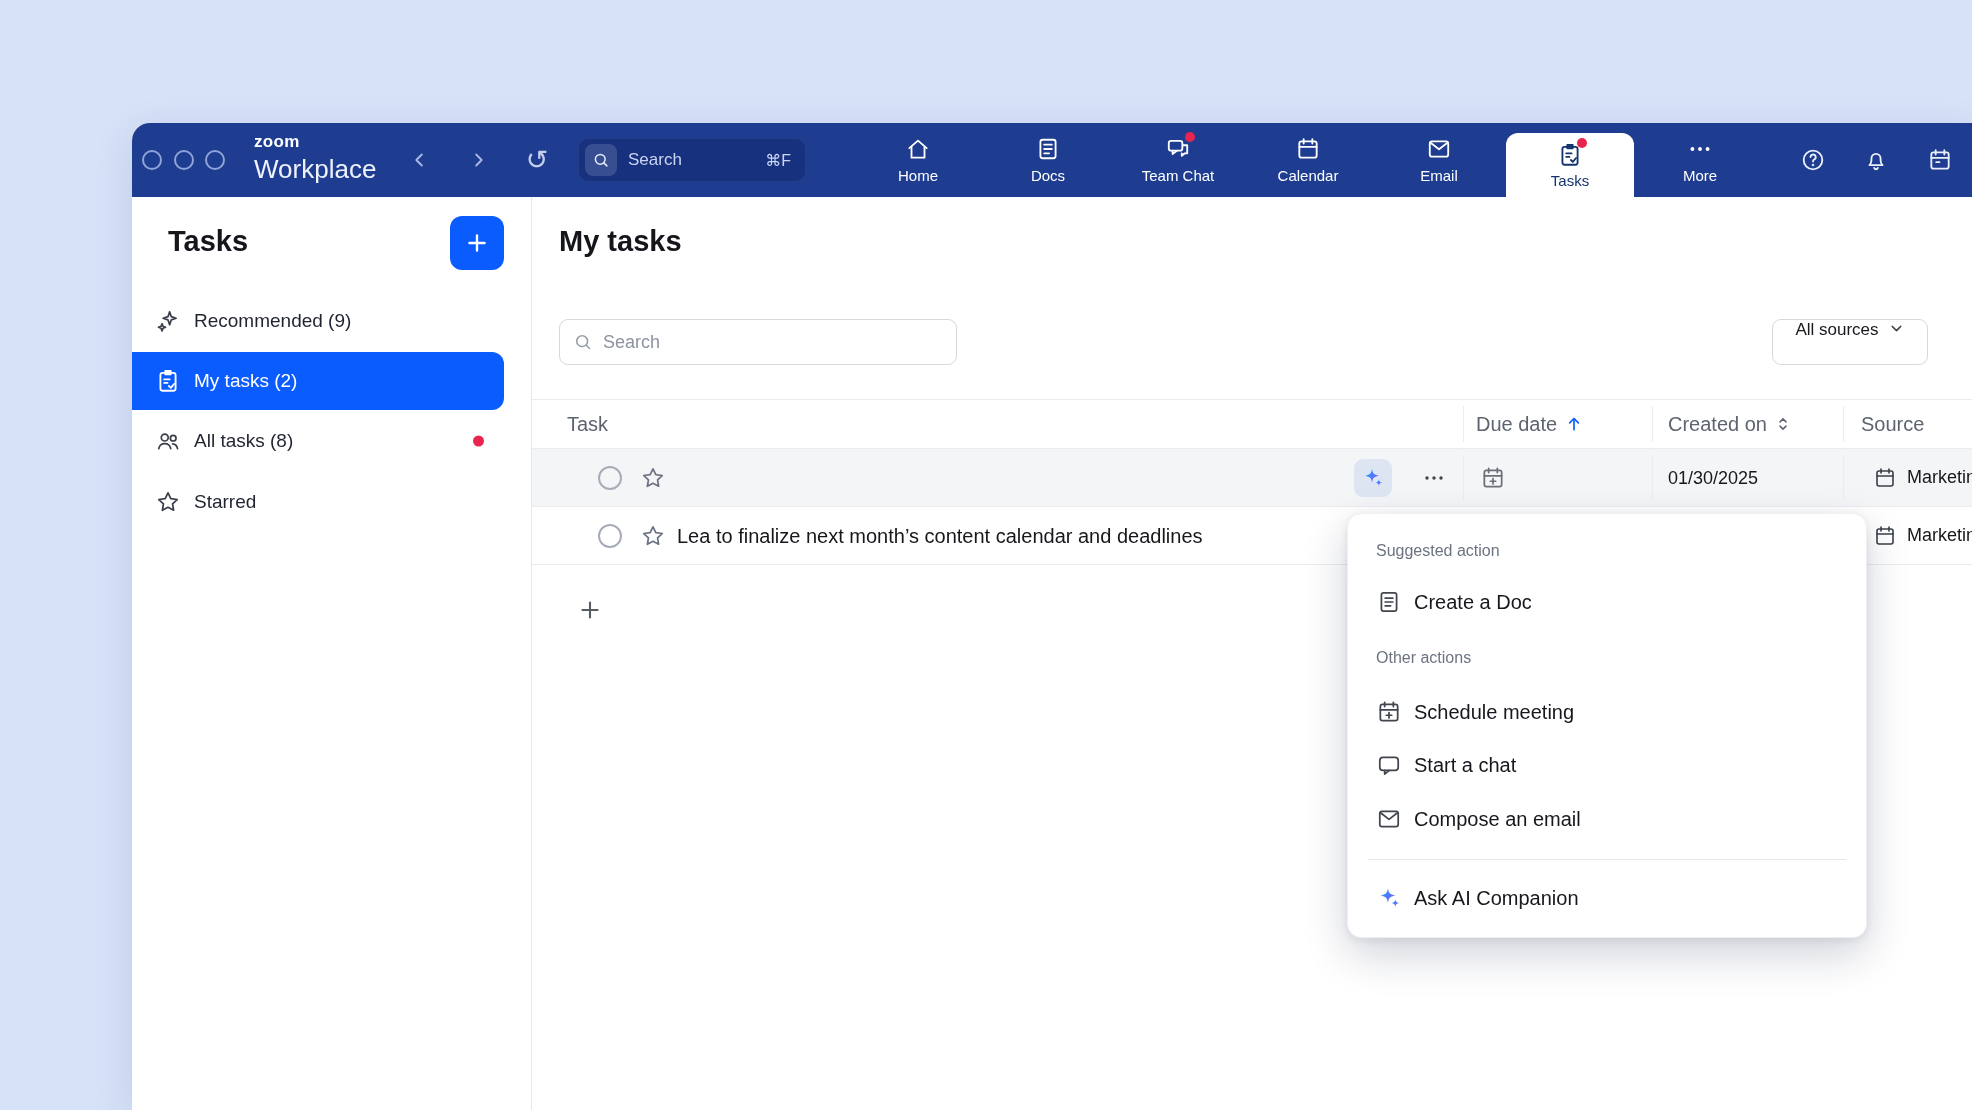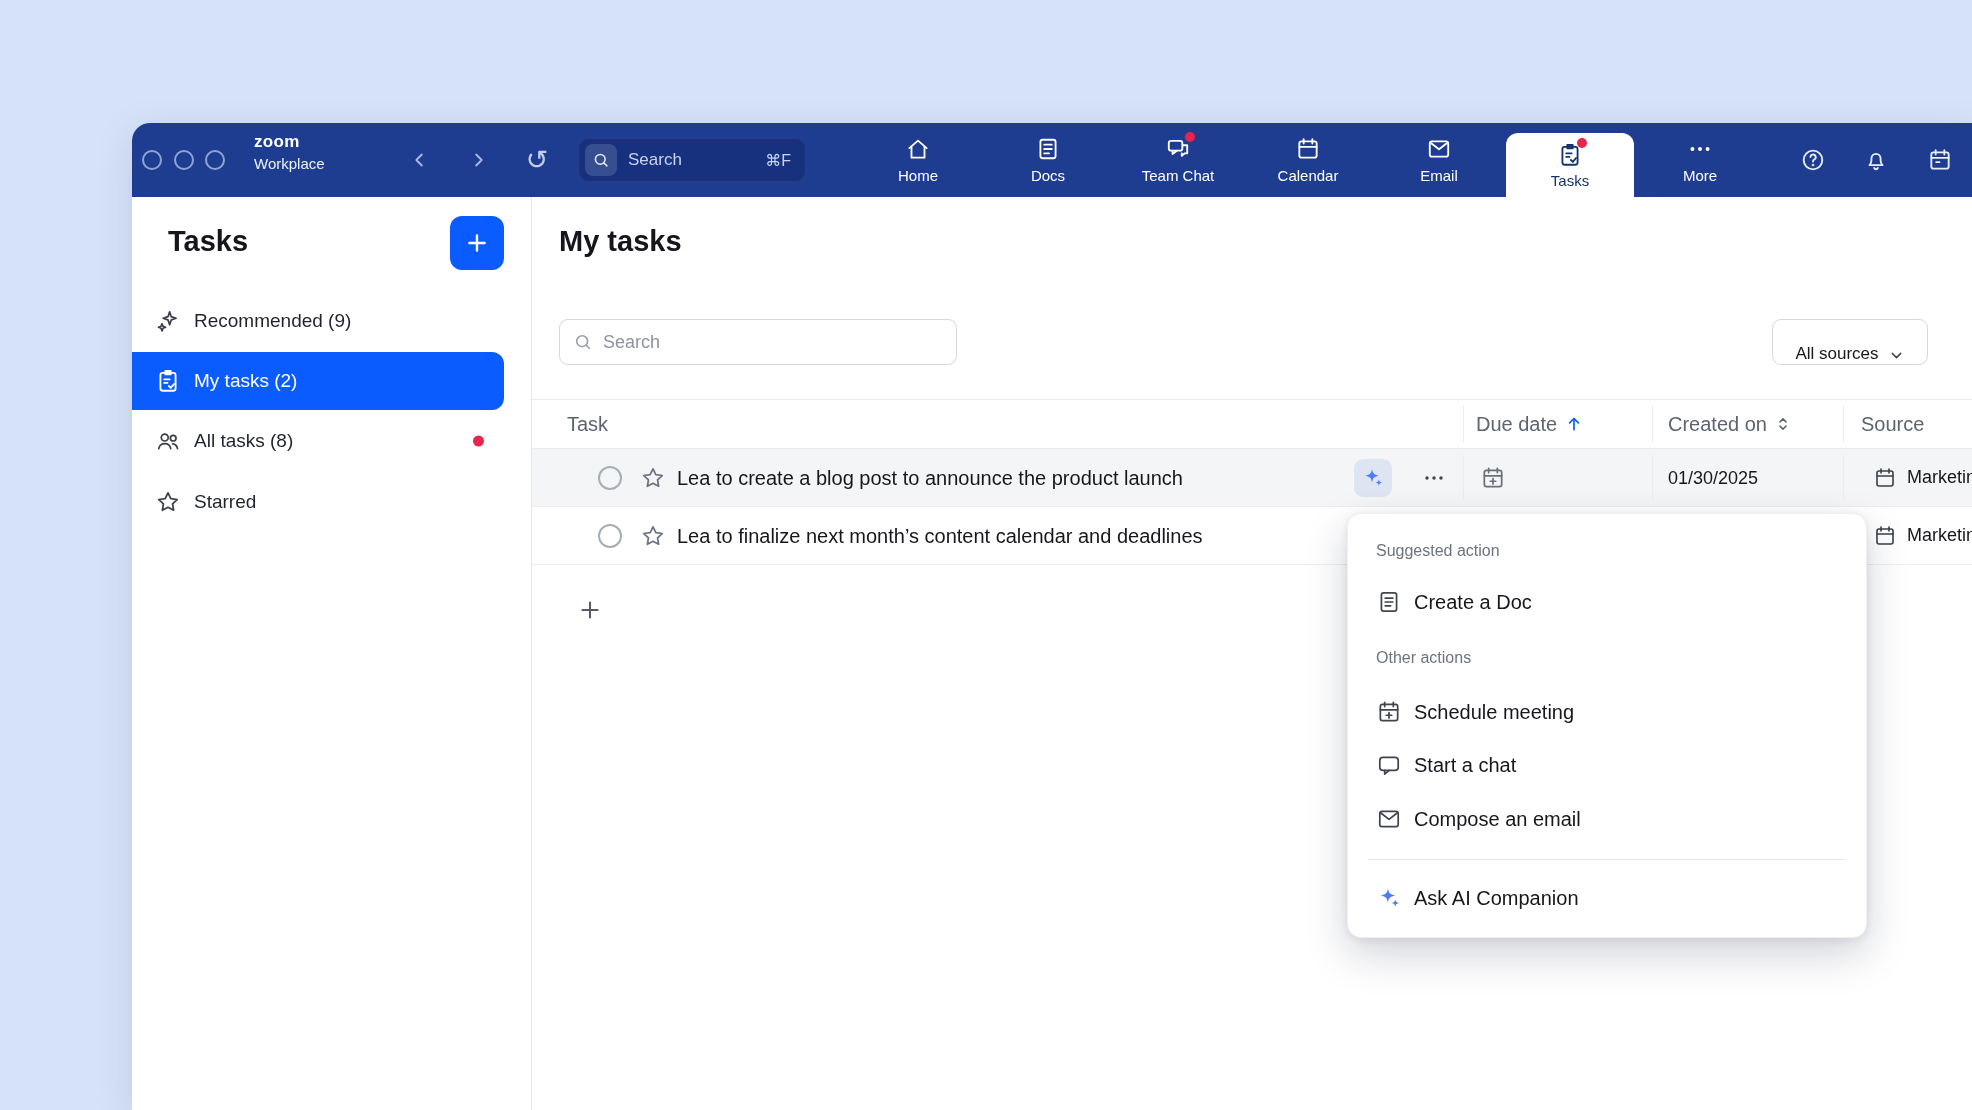--- a/index.html
+++ b/index.html
@@ -8,21 +8,21 @@
   svg{display:block;}
 
   .window{position:absolute;left:132px;top:123px;width:1840px;height:987px;background:#fff;
           border-radius:18px 0 0 0;overflow:hidden;box-shadow:0 10px 40px rgba(30,50,120,.12);}
 
   
   .topbar{position:absolute;left:0;top:0;width:100%;height:74px;background:#1e3d90;}
   .tl{position:absolute;top:27px;width:20px;height:20px;border:2px solid #8ea4d4;border-radius:50%;}
   .brand{position:absolute;left:122px;top:10px;color:#fff;line-height:1;}
   .brand .logo{font-size:17px;font-weight:700;letter-spacing:.3px;}
-  .brand .product{font-size:15px;font-weight:500;margin-top:6px;color:#eef2fc;}
+  .brand .product{font-size:26px;font-weight:500;margin-top:6px;color:#eef2fc;}
   .tb-ctrl{position:absolute;top:0;height:74px;width:44px;display:flex;align-items:center;justify-content:center;color:#aab8e4;}
   .tb-history{color:#c4cfee;font-size:27px;}
   .searchbox{position:absolute;left:446px;top:15px;width:228px;height:44px;background:#17317e;
              border-radius:10px;display:flex;align-items:center;border:1px solid rgba(255,255,255,.06);}
   .searchbox .chip{width:32px;height:32px;margin-left:6px;border-radius:8px;background:rgba(255,255,255,.14);
                    display:flex;align-items:center;justify-content:center;color:#e5ebfa;}
   .searchbox .ph{color:#c9d4f2;font-size:17px;margin-left:11px;flex:1;}
   .searchbox .kbd{color:#c9d4f2;font-size:16px;margin-right:14px;}
   .nav-item{position:absolute;top:0;width:124px;height:74px;display:flex;flex-direction:column;
             align-items:center;justify-content:center;gap:5px;color:#fff;cursor:pointer;}
@@ -50,21 +50,21 @@
 
   
   .main{position:absolute;left:400px;top:74px;width:1440px;height:913px;background:#fff;}
   .m-title{position:absolute;left:27px;top:28px;font-size:29px;font-weight:700;color:#14161c;}
   .m-search{position:absolute;left:27px;top:122px;width:398px;height:46px;border:1px solid #d7d8dd;border-radius:9px;
             display:flex;align-items:center;background:#fff;}
   .m-search .ic{margin-left:13px;color:#9aa0ab;}
   .m-search input{border:0;outline:0;flex:1;margin-left:10px;font-size:18px;color:#2a2d33;font-family:inherit;background:transparent;}
   .m-search input::placeholder{color:#8d93a1;}
   .m-sources{position:absolute;left:1240px;top:122px;width:156px;height:46px;border:1px solid #d7d8dd;border-radius:9px;
-             display:flex;align-items:flex-end;justify-content:center;gap:9px;font-size:17px;color:#17191e;cursor:pointer;background:#fff;}
+             display:flex;align-items:flex-start;justify-content:center;gap:9px;font-size:17px;color:#17191e;cursor:pointer;background:#fff;}
 
   .thead{position:absolute;left:0;top:202px;width:100%;height:50px;border-top:1px solid #ececf0;border-bottom:1px solid #ececf0;
          color:#5d6470;font-size:20px;}
   .thead .hcell{position:absolute;top:0;height:100%;display:flex;align-items:center;gap:7px;}
   .col-line{position:absolute;top:6px;bottom:6px;width:1px;background:#ececf0;}
   .row{position:absolute;left:0;width:100%;height:58px;border-bottom:1px solid #ececf0;overflow:hidden;}
   .row.hl{background:#f4f5f7;}
   .row .abs{position:absolute;top:50%;transform:translateY(-50%);}
   .chk{width:24px;height:24px;border:2px solid #a7adb8;border-radius:50%;background:transparent;cursor:pointer;}
   .rtitle{font-size:20px;color:#17181c;white-space:nowrap;}
@@ -326,21 +326,20 @@
       <div class="col-line" style="left:1311px"></div>
     </div>
 
     <div class="row hl" style="top:252px">
       <div class="abs chk" style="left:66px"></div>
       <span class="abs" style="left:108px">
         <svg width="26" height="26" viewBox="0 0 24 24" fill="none" stroke="#6b7280" stroke-width="1.6" stroke-linejoin="round">
             <path d="m12 3.5 2.6 5.3 5.9.9-4.3 4.1 1 5.8-5.2-2.7-5.2 2.7 1-5.8-4.3-4.1 5.9-.9Z"></path>
           </svg>
       </span>
-      <span class="abs rtitle" style="left:145px">Lea to create a blog post to announce the product launch</span>
 
       <span class="abs ai-btn" style="left:822px">
         <svg width="24" height="24" viewBox="0 0 24 24">
             <path fill="url(#aig)" d="M11 3c.8 4.6 1.7 5.5 6.7 6.7-5 1.2-5.9 2.1-6.7 6.7-.8-4.6-1.7-5.5-6.7-6.7C9.3 8.5 10.2 7.6 11 3Z"></path>
             <path fill="url(#aig)" d="M17.8 13.2c.4 2.3.9 2.8 3.4 3.4-2.5.6-3 1.1-3.4 3.4-.4-2.3-.9-2.8-3.4-3.4 2.5-.6 3-1.1 3.4-3.4Z"></path>
           </svg>
       </span>
       <span class="abs more-btn" style="left:884px">
         <svg width="24" height="24" viewBox="0 0 24 24" fill="currentColor">
             <circle cx="5" cy="12" r="1.7"></circle>

